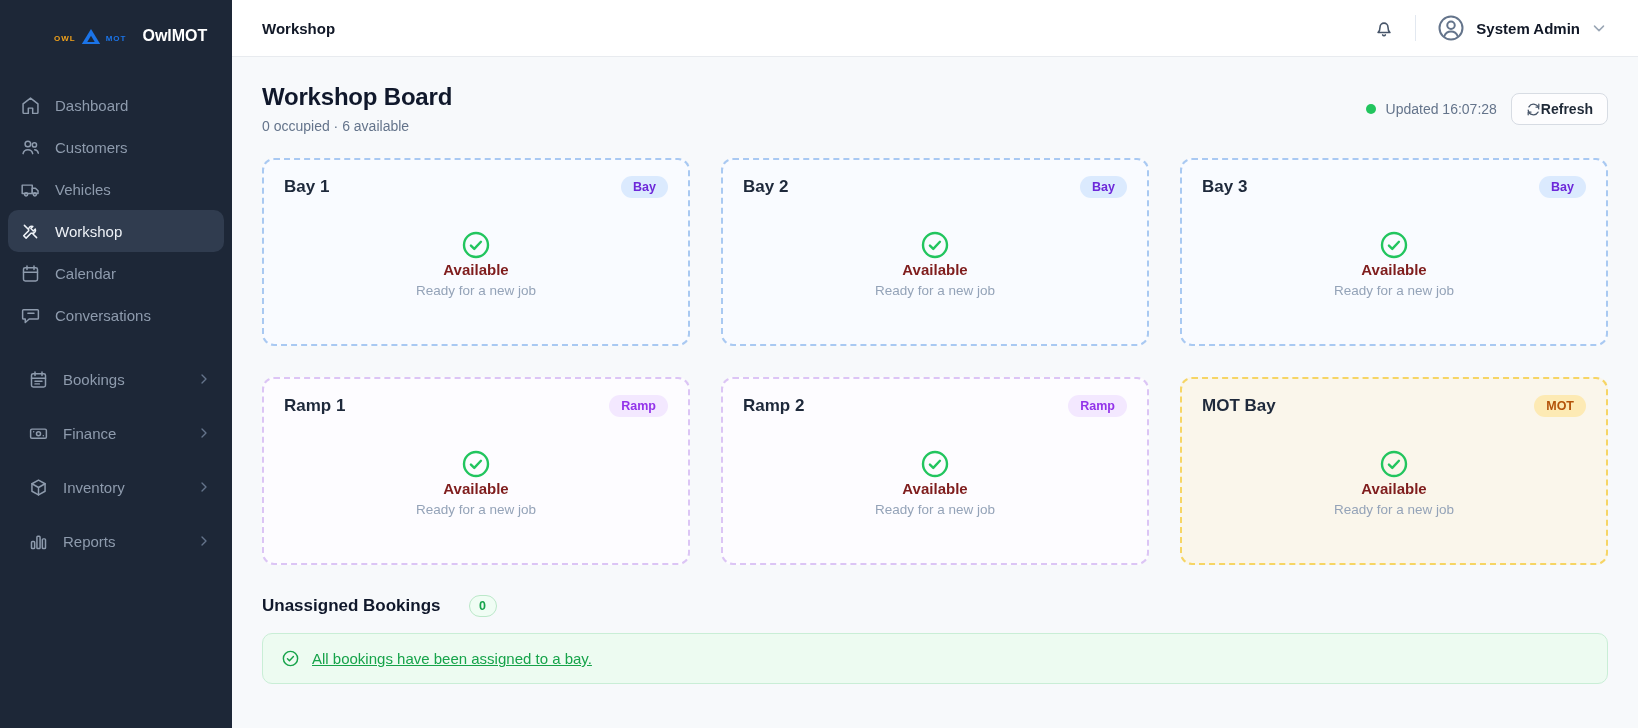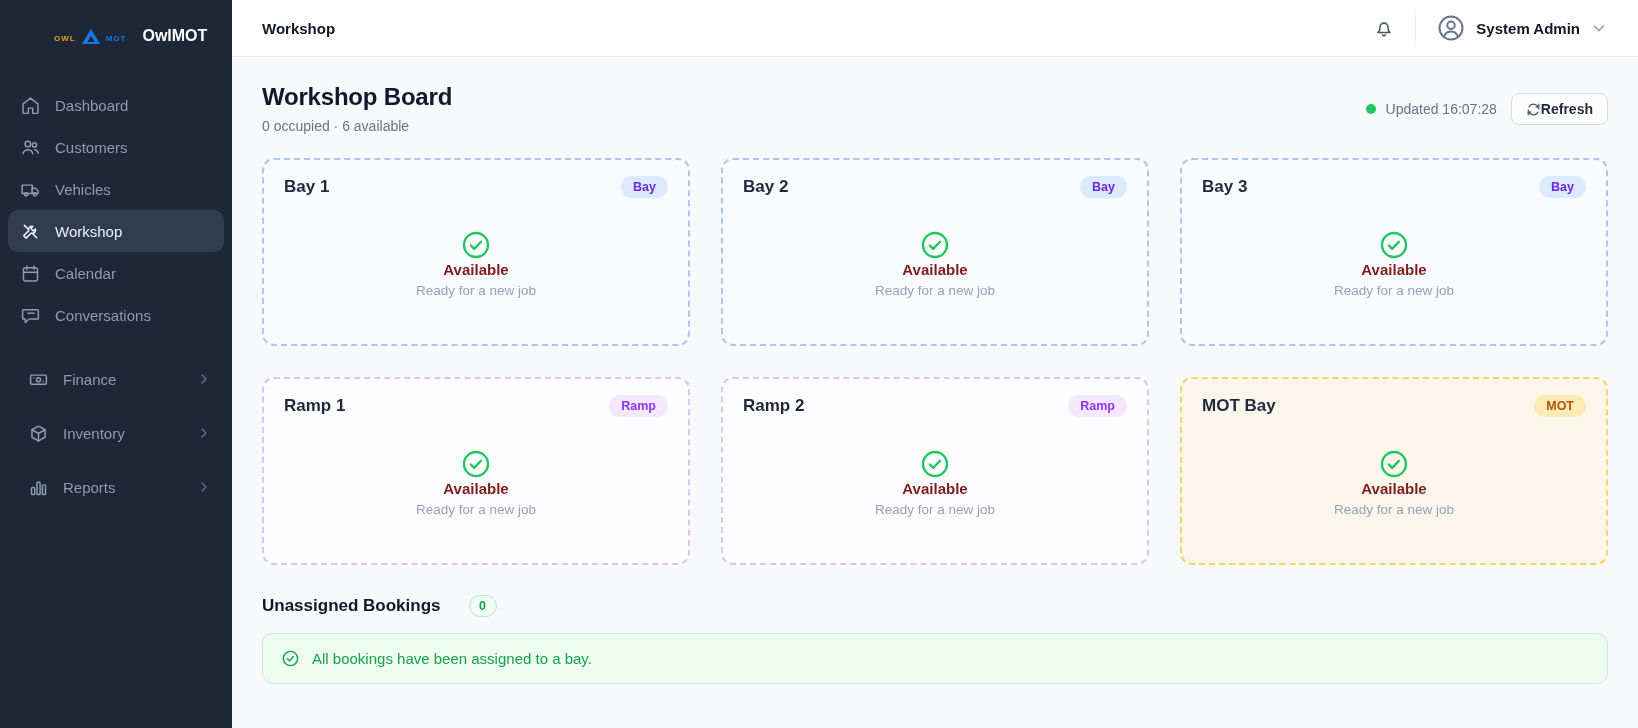--- a/index.html
+++ b/index.html
@@ -99,21 +99,21 @@
     min-width:28px; text-align:center; padding:3px 9px; border-radius:999px;
     background:#f0fdf4; border:1px solid #bbe8c9; color:#16a34a;
     font-size:12.5px; font-weight:700;
   }
   .ok-banner {
     display:flex; align-items:center; gap:12px;
     background:#edfbf1; border:1px solid #c9eed6; border-radius:10px;
     padding:15px 18px;
   }
   .ok-banner .bicon { width:19px; height:19px; color:#16a34a; flex:0 0 auto; }
-  .ok-banner-text { font-size:15px; color:#16a34a; }
+  .ok-banner-text { font-size:15px; color:#16a34a;text-decoration:underline; }
 </style>
 </head>
 <body>
 
 <aside class="sidebar">
   <div class="logo-row">
     <span class="logo-mark">
       <span class="logo-owl">OWL</span>
       <svg width="20" height="17" viewBox="0 0 24 20">
         <path d="M12 1 23 19 H1 Z" fill="#1b74e8"></path>
@@ -167,20 +167,30 @@
     <div class="nav-item">
       <svg class="nicon" viewBox="0 0 24 24" fill="none" stroke="currentColor" stroke-width="1.7" stroke-linecap="round" stroke-linejoin="round">
         <path d="M4 5.5h16a1 1 0 0 1 1 1v8.5a1 1 0 0 1-1 1h-9.5L6 20v-4H4a1 1 0 0 1-1-1V6.5a1 1 0 0 1 1-1z"></path>
           <path d="M9 9.5h7"></path>
       </svg>
       <span>Conversations</span>
     </div>
 
     <div class="nav-group-gap"></div>
 
+    <div class="nav-item group">
+      <svg class="nicon" viewBox="0 0 24 24" fill="none" stroke="currentColor" stroke-width="1.7" stroke-linecap="round" stroke-linejoin="round">
+        <rect x="4" y="5.5" width="16" height="15" rx="2"></rect>
+          <path d="M8 3.5v4M16 3.5v4M4 10.5h16M8 14h8M8 17h5"></path>
+      </svg>
+      <span>Bookings</span>
+      <svg class="chev" viewBox="0 0 24 24" fill="none" stroke="currentColor" stroke-width="2" stroke-linecap="round" stroke-linejoin="round">
+          <path d="M9 6l6 6-6 6"></path>
+        </svg>
+    </div>
     <div class="nav-item group">
       <svg class="nicon" viewBox="0 0 24 24" fill="none" stroke="currentColor" stroke-width="1.7" stroke-linecap="round" stroke-linejoin="round">
         <rect x="3" y="7" width="18" height="10.5" rx="1.5"></rect>
           <circle cx="12" cy="12.2" r="2.3"></circle>
           <path d="M6.5 10v.01M17.5 14.5v.01"></path>
       </svg>
       <span>Finance</span>
       <svg class="chev" viewBox="0 0 24 24" fill="none" stroke="currentColor" stroke-width="2" stroke-linecap="round" stroke-linejoin="round">
           <path d="M9 6l6 6-6 6"></path>
         </svg>

